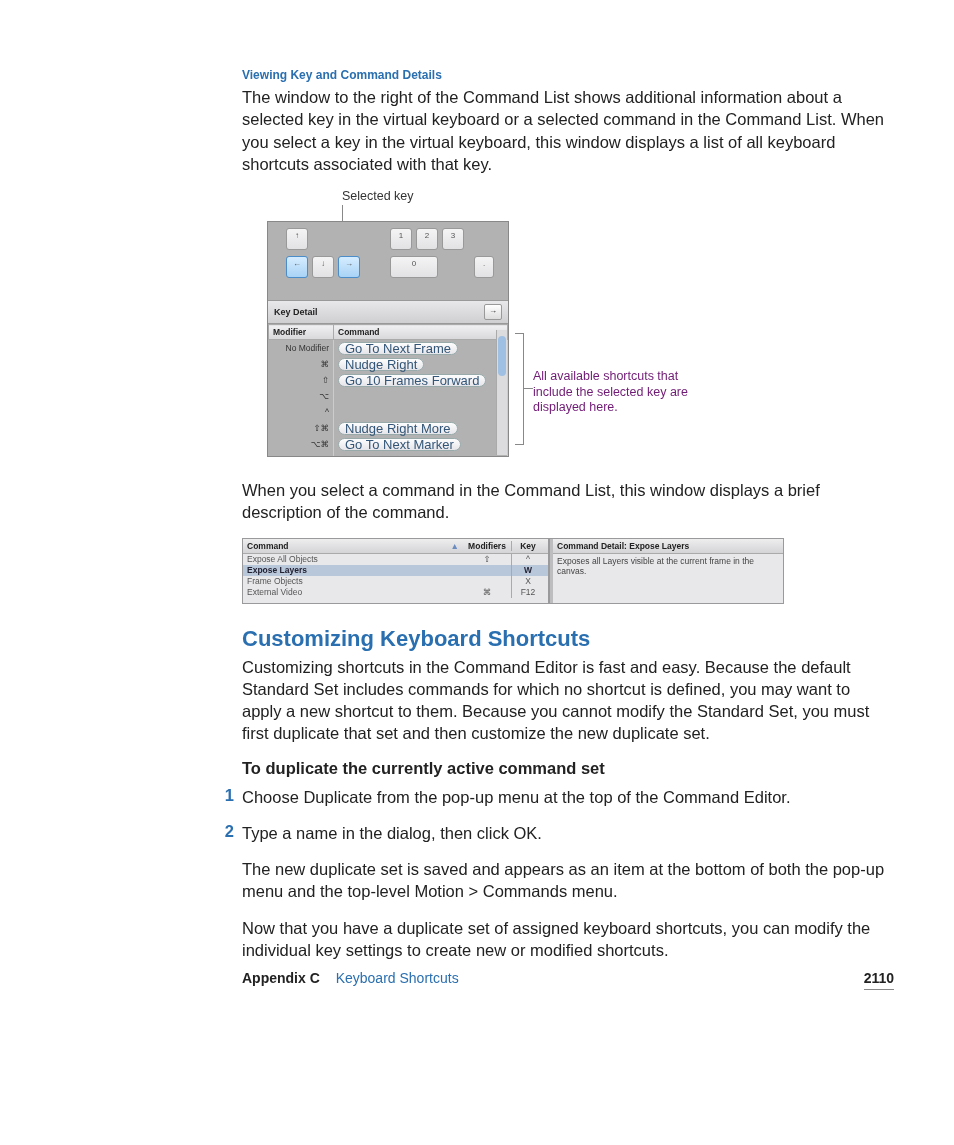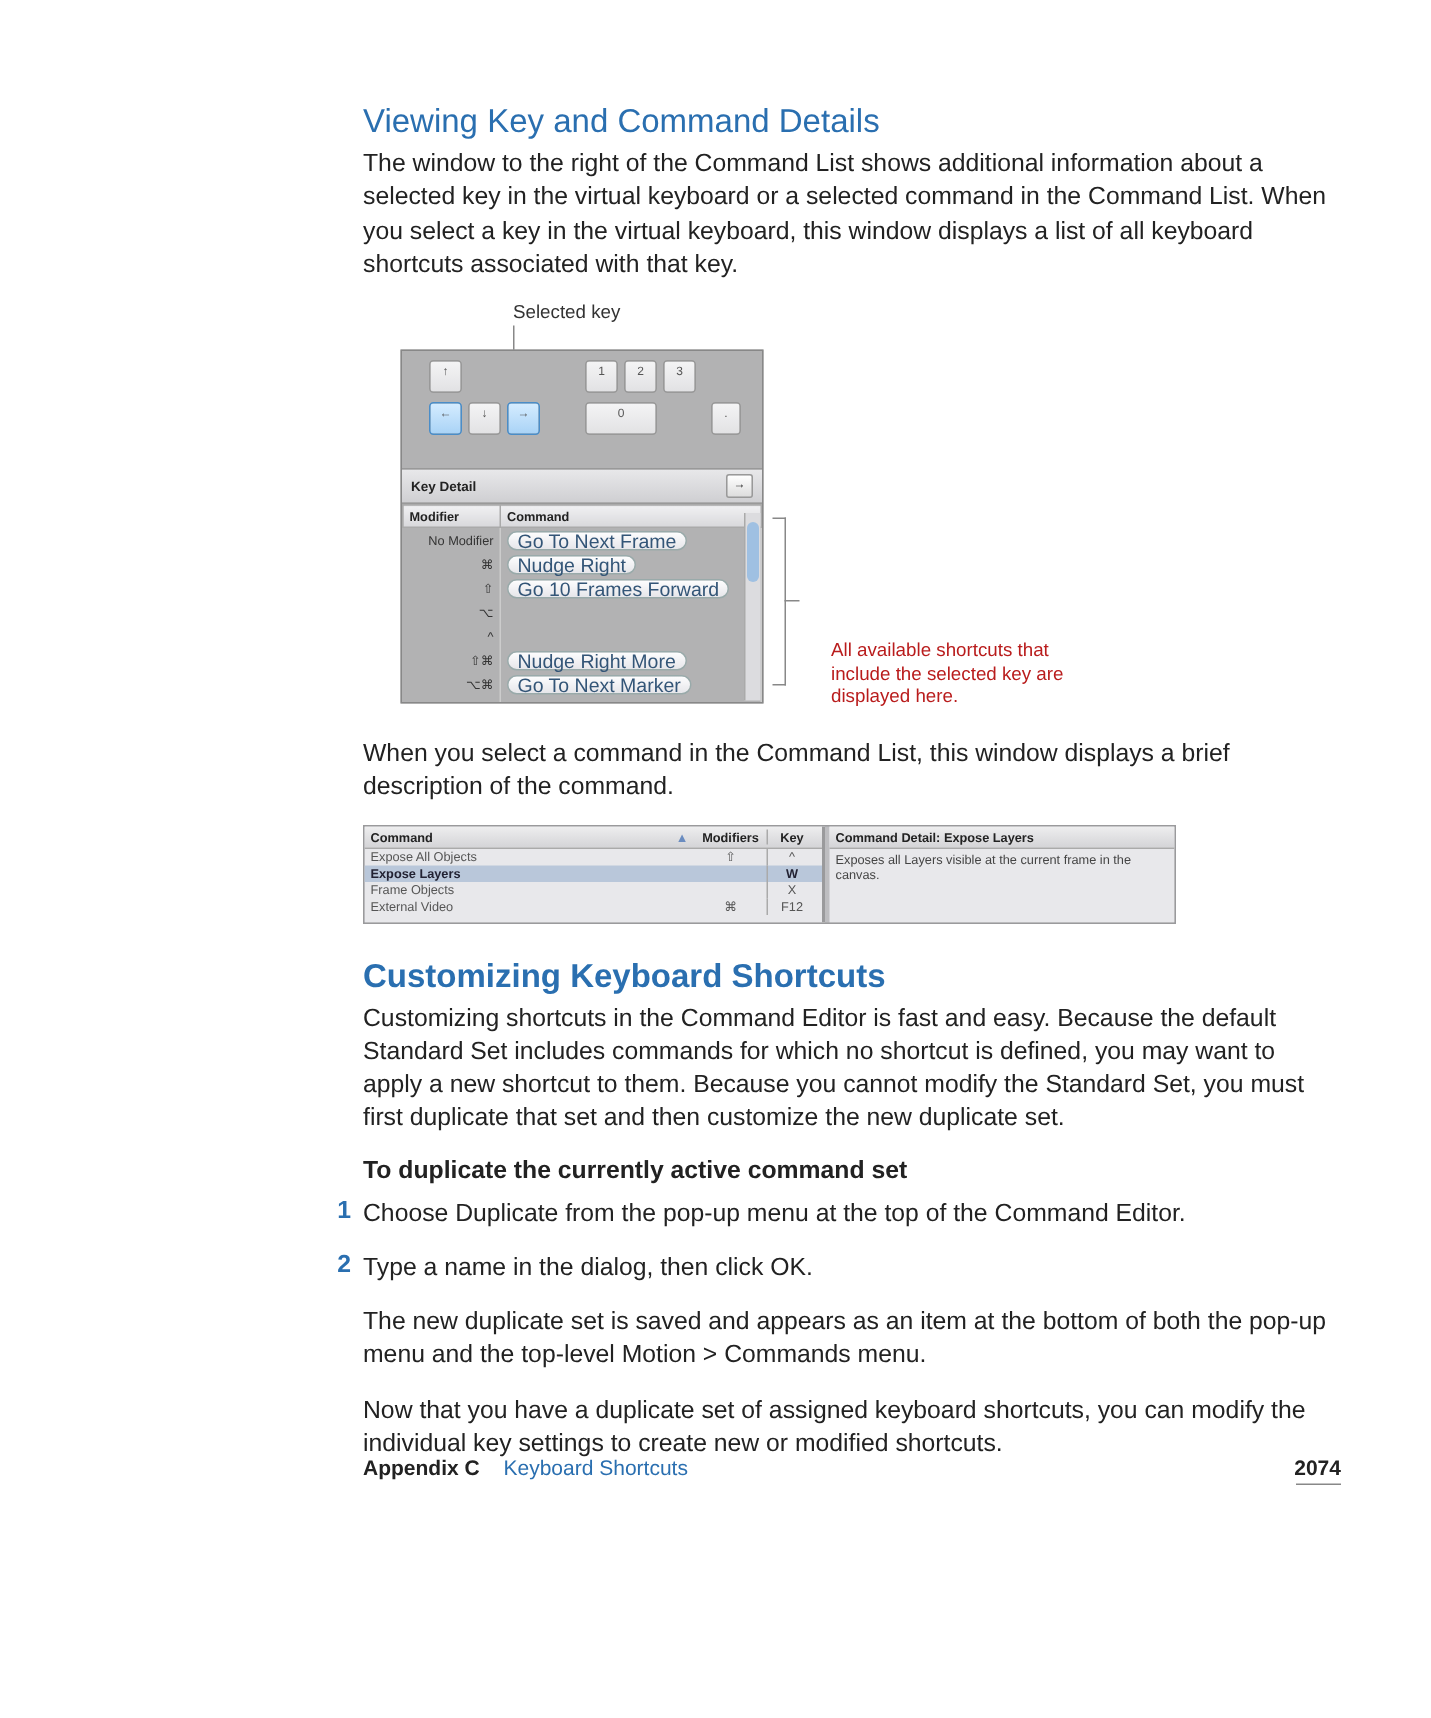--- a/index.html
+++ b/index.html
@@ -15,22 +15,22 @@
     position: relative;
     min-height: 1040px;
     box-sizing: border-box;
   }
   .content {
     margin-left: 172px;
     width: 650px;
   }
   h3.section-title {
     color: #2a6fb0;
-    font-weight: 400;
-    font-size: 22px;
+    font-weight: 700;
+    font-size: 12px;
     margin: 0 0 4px 0;
   }
   h2.big-title {
     color: #2a6fb0;
     font-weight: 600;
     font-size: 22px;
     margin: 22px 0 4px 0;
   }
   p.body {
     font-size: 16.5px;
@@ -194,27 +194,26 @@
   .fig1-bracket-line {
     position: absolute;
     left: 281px;
     top: 199px;
     width: 10px;
     height: 1px;
     background: #888;
   }
   .fig1-caption {
     position: absolute;
-    left: 312px;
+    left: 291px;
     top: 180px;
     font-size: 12.5px;
     line-height: 1.25;
     width: 170px;
-    color: #b91c1c;
-    margin-top: 45px;
+    color: #701a75;
   }
 
   
   .fig2 {
     margin: 10px 0 6px 0;
     width: 540px;
     height: 64px;
     border: 1px solid #9a9a9c;
     background: #bdbdc0;
     position: relative;
@@ -428,16 +427,16 @@
       </div>
     </div>
 
   </div>
 
   <div class="footer">
     <div class="left">
       <span class="app">Appendix C</span>
       <span class="chap">Keyboard Shortcuts</span>
     </div>
-    <div class="pageno">2074</div>
+    <div class="pageno">2110</div>
   </div>
   <div class="footer-rule"></div>
 </div>
 
 </body></html>

